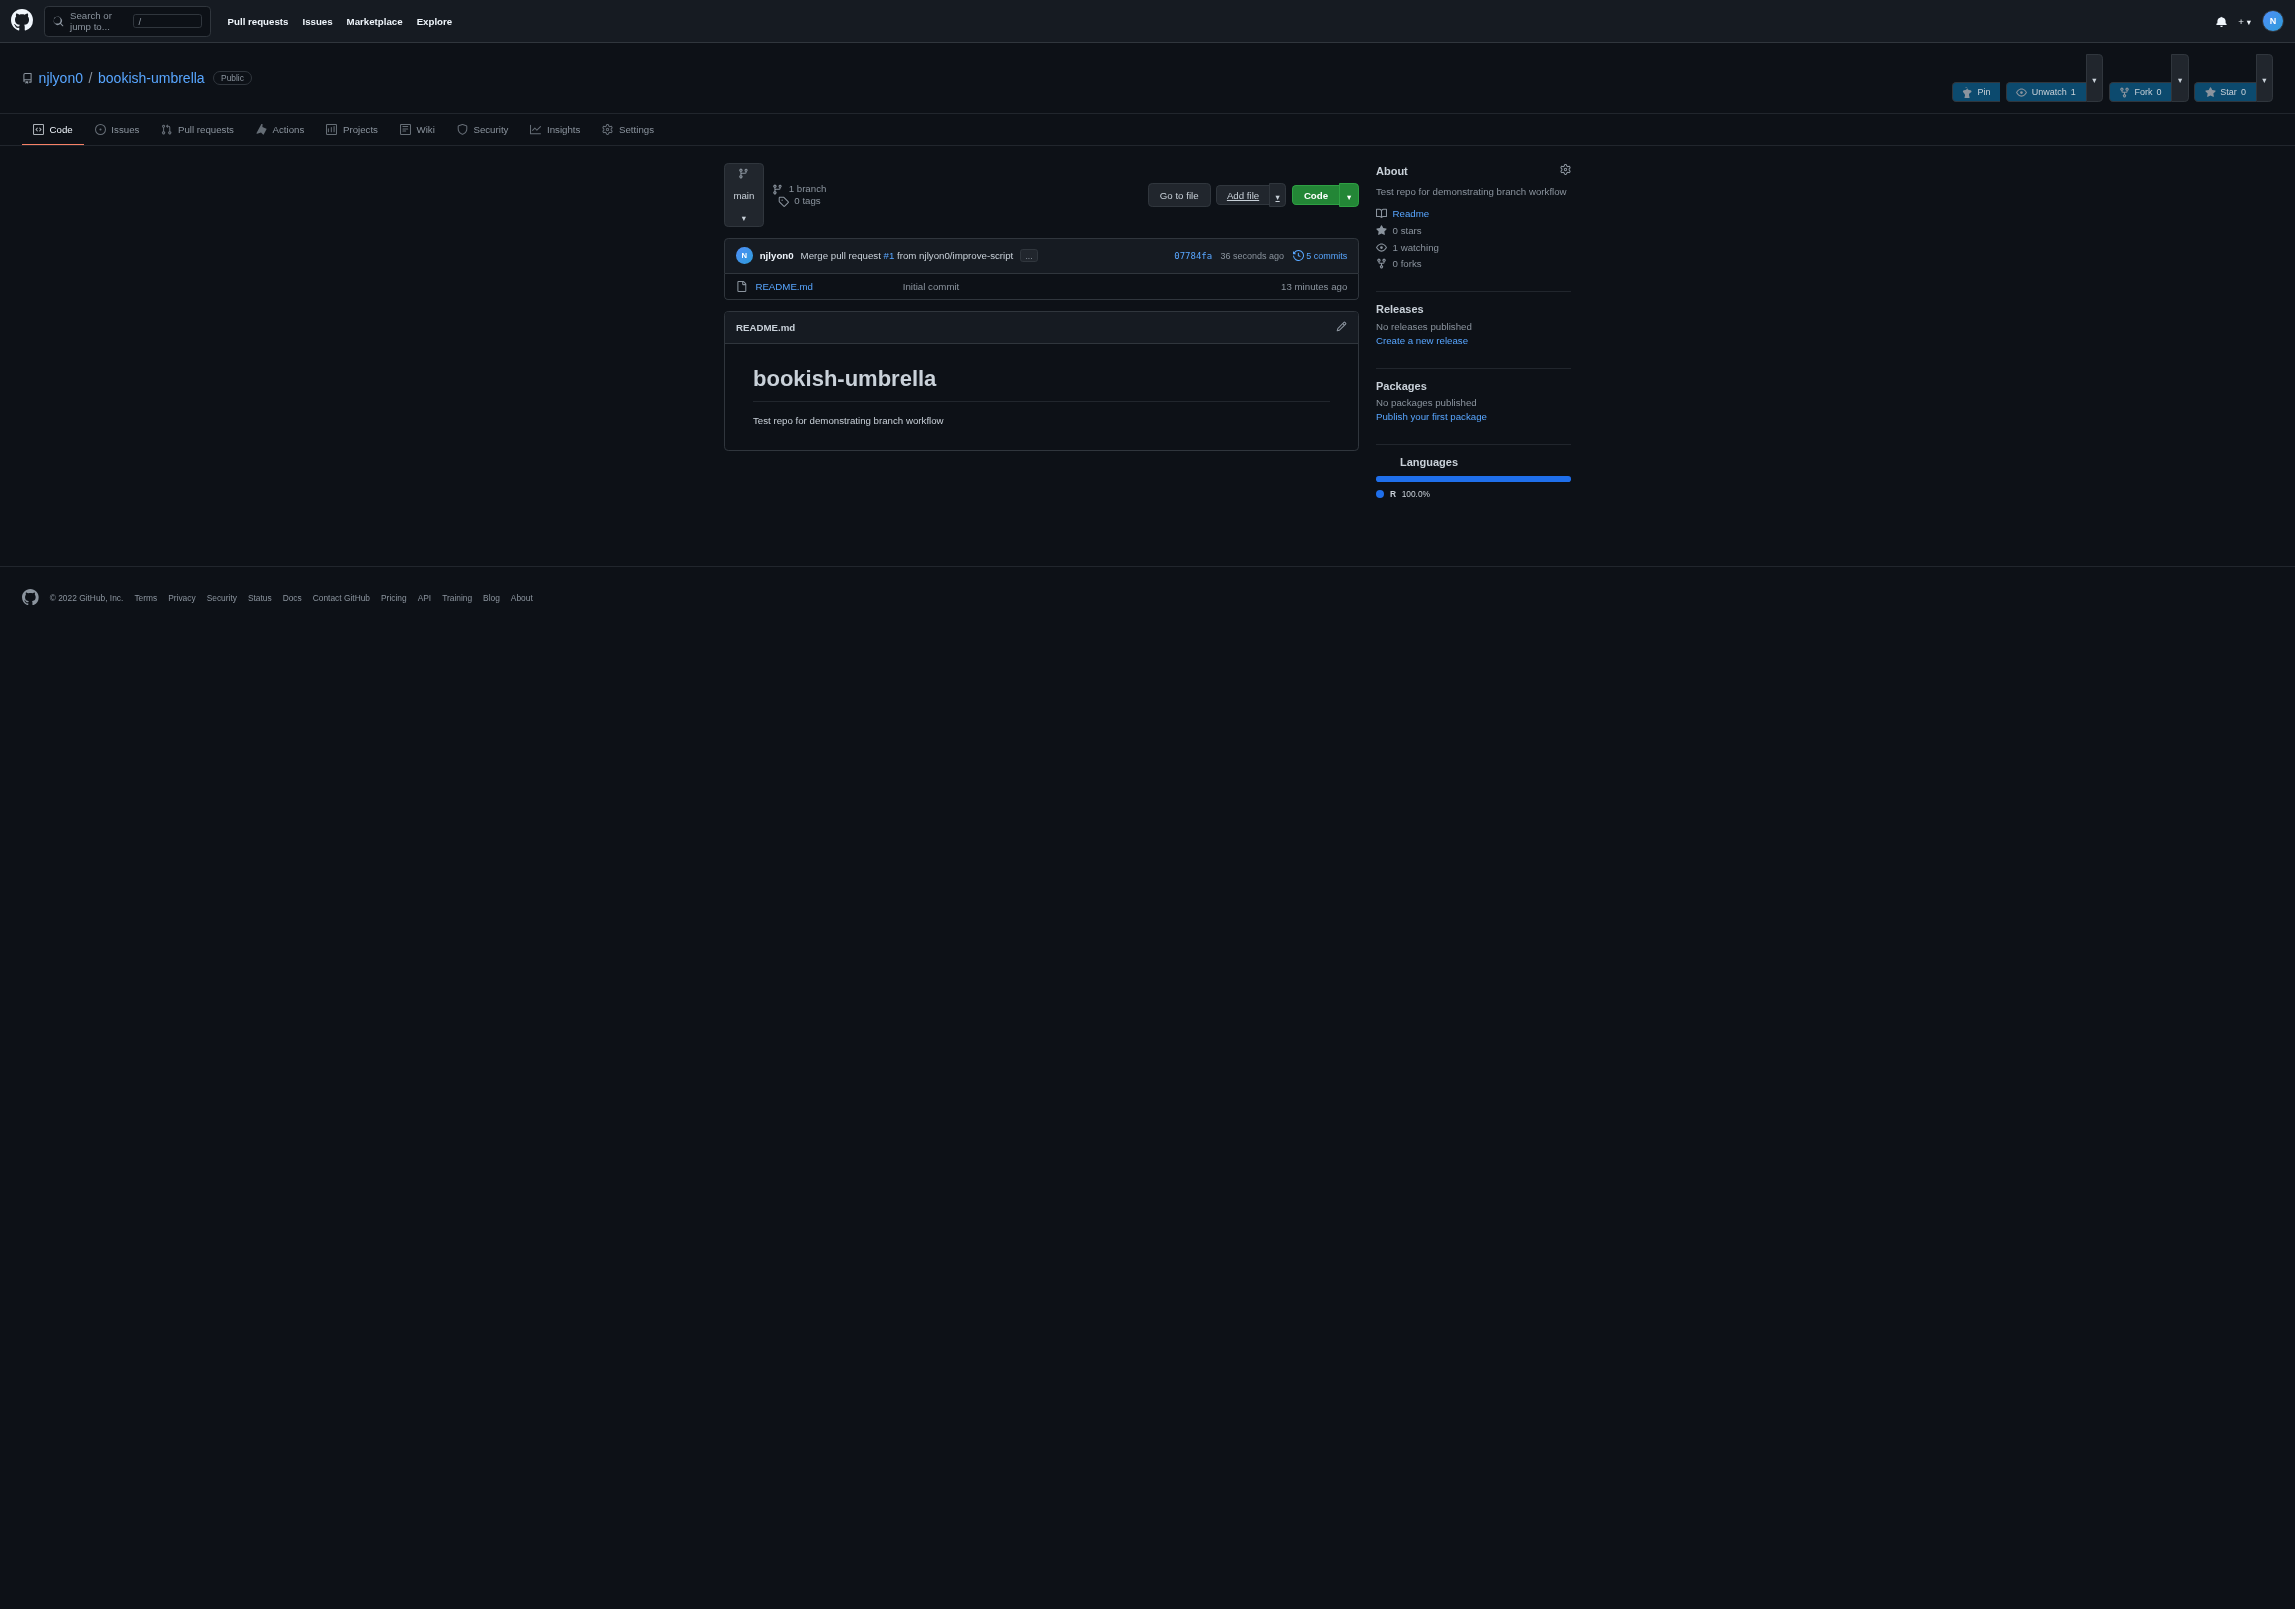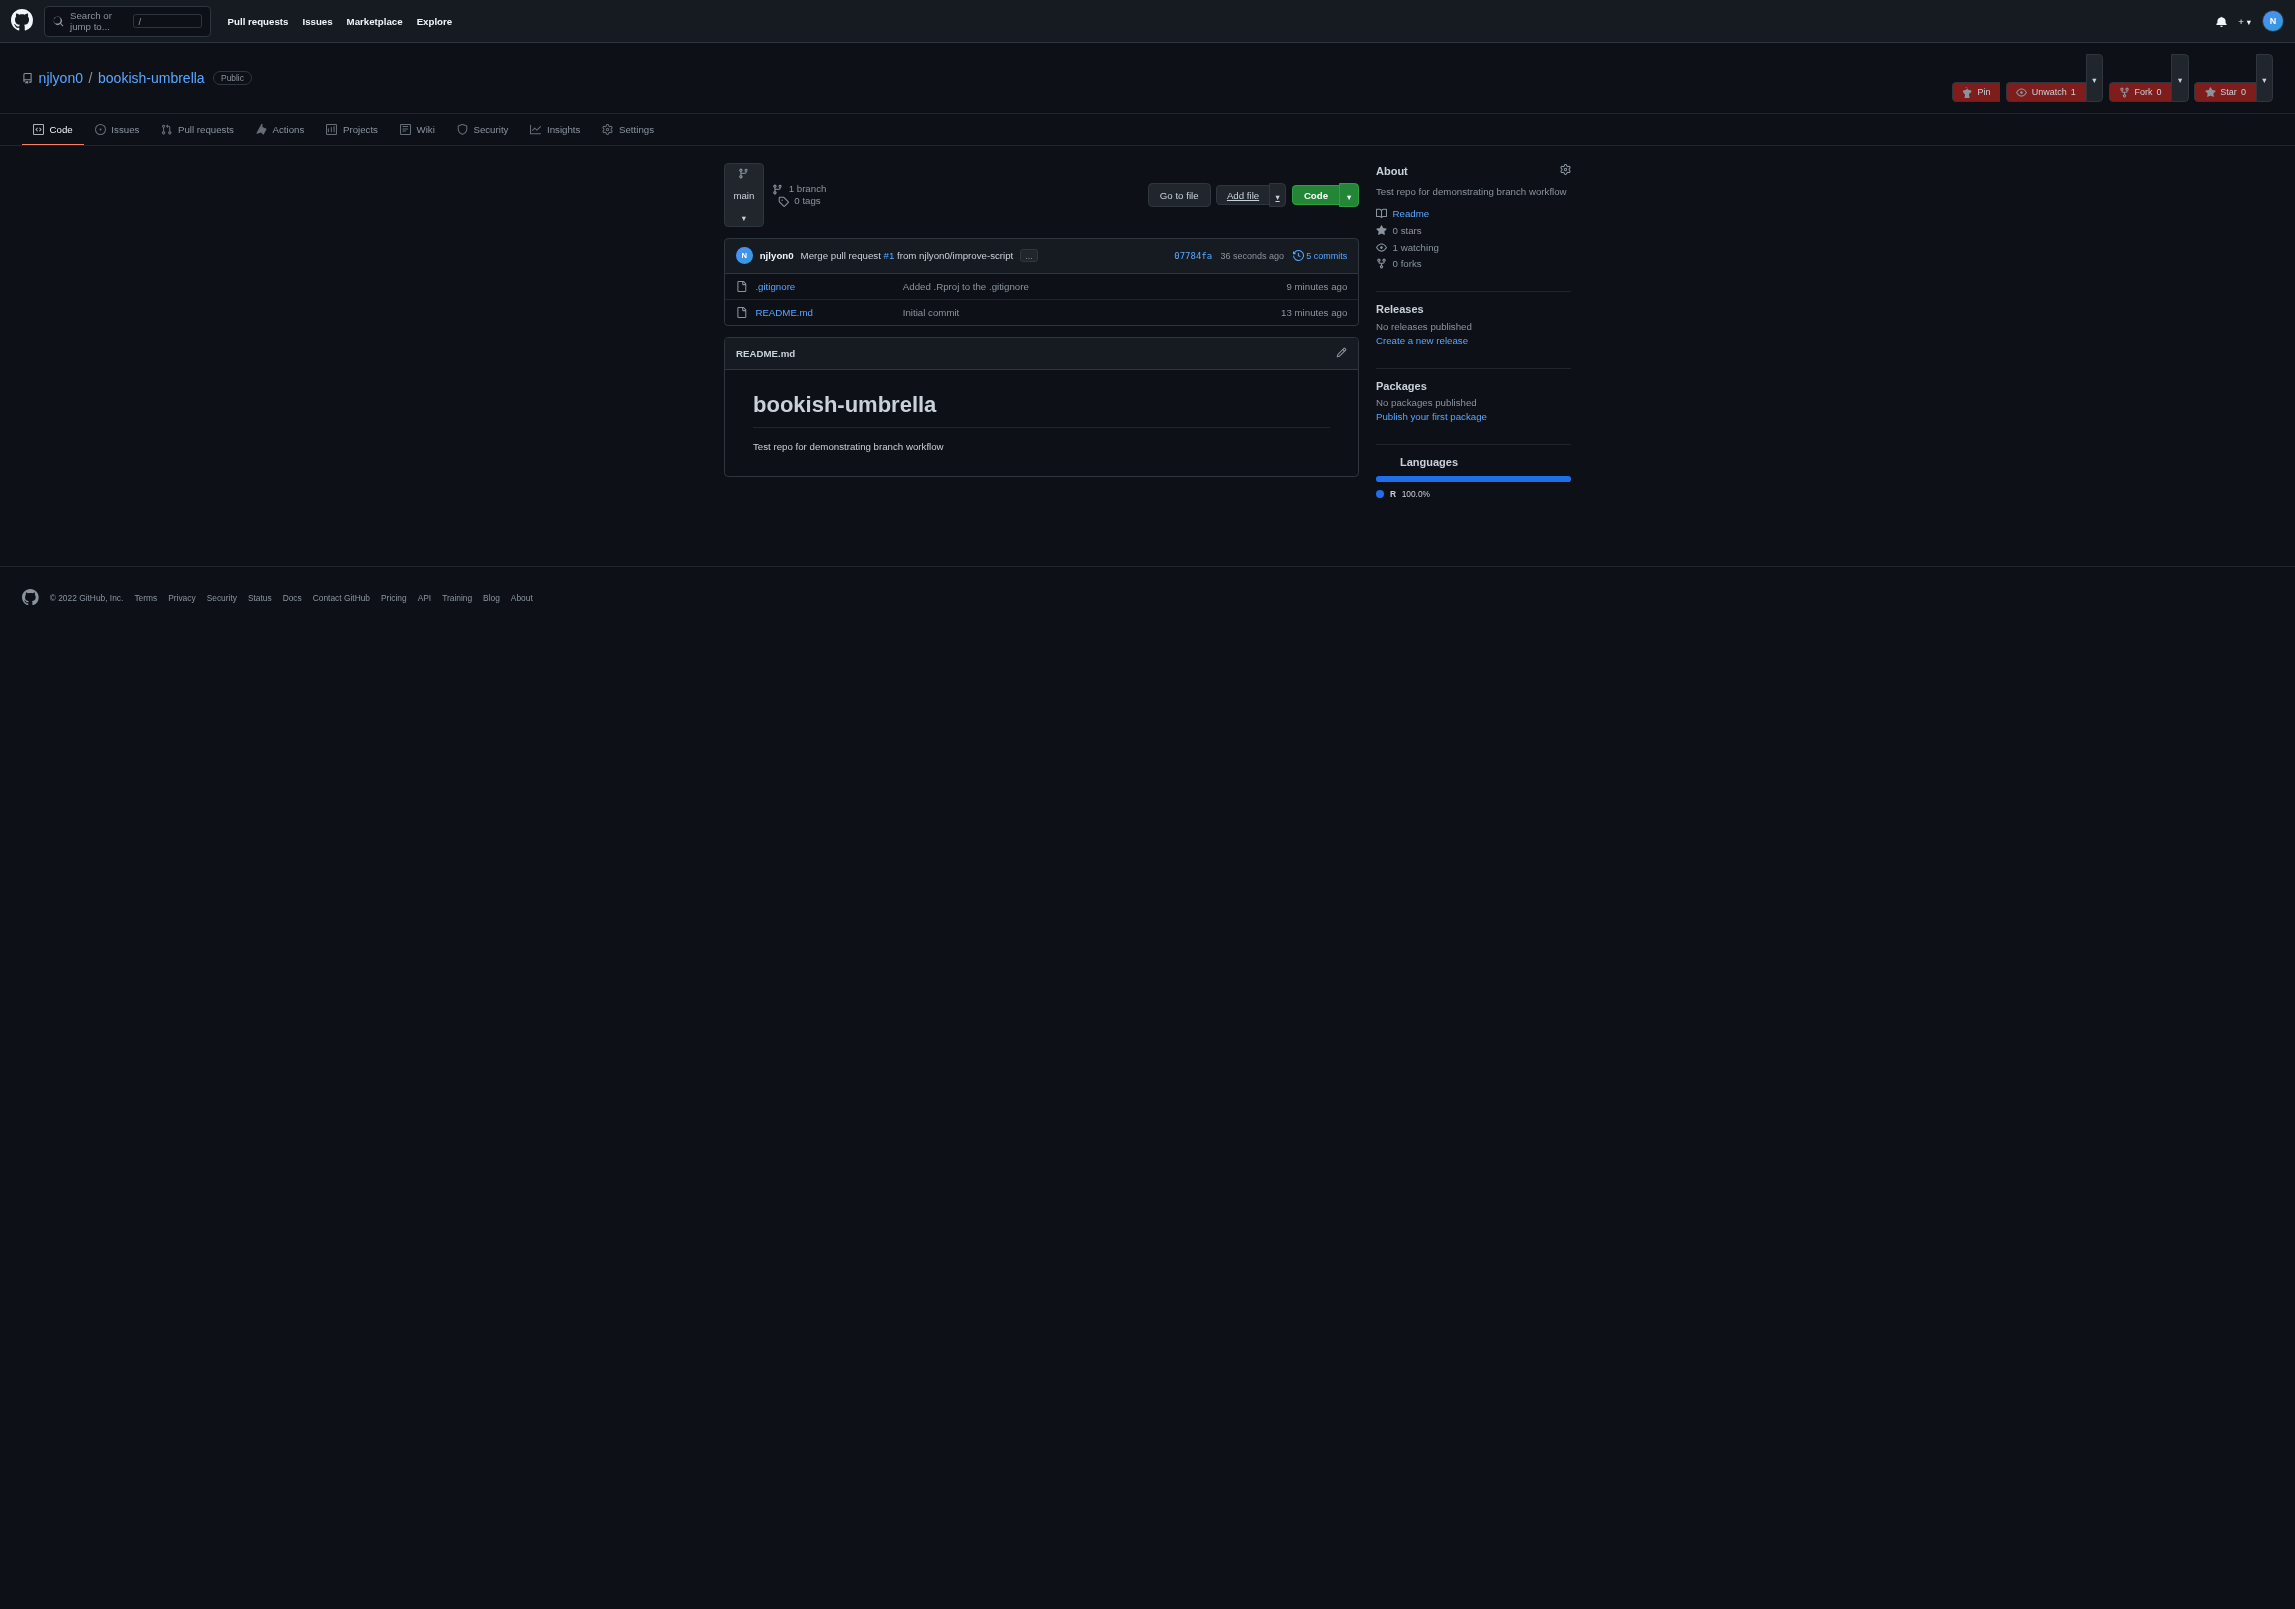--- a/index.html
+++ b/index.html
@@ -72,21 +72,21 @@
       border: 0.7px solid #30363d;
       border-radius: 14px;
       padding: 1.4px 7px;
       font-size: 8.4px;
       color: #8b949e;
       margin-left: 2.8px;
     }
     .repo-actions { margin-left: auto; display: flex; gap: 5.6px; }
     .action-btn {
       display: flex; align-items: center; gap: 4.2px;
-      background: #7f1d1d;
+      background: #0c4a6e;
       border: 0.7px solid #30363d;
       border-radius: 4.2px;
       color: #c9d1d9;
       padding: 3.5px 9.7px;
       font-size: 9px;
       cursor: pointer;
       margin-top: 28px;
     }
     .action-btn-dropdown {
       display: flex; align-items: center;
@@ -525,28 +525,20 @@
           <span>5 commits</span>
         </a>
       </div>
     </div>
 
     <div class="file-table">
       <div class="file-row">
         <svg class="file-icon" width="11" height="11" viewBox="0 0 16 16" fill="#8b949e">
             <path d="M2 1.75C2 .784 2.784 0 3.75 0h6.586c.464 0 .909.184 1.237.513l2.914 2.914c.329.328.513.773.513 1.237v9.586A1.75 1.75 0 0 1 13.25 16h-9.5A1.75 1.75 0 0 1 2 14.25Zm1.75-.25a.25.25 0 0 0-.25.25v12.5c0 .138.112.25.25.25h9.5a.25.25 0 0 0 .25-.25V6h-2.75A1.75 1.75 0 0 1 9 4.25V1.5Zm6.75.062V4.25c0 .138.112.25.25.25h2.688l-.011-.013-2.914-2.914-.013-.011Z"></path>
           </svg>
-        <a class="file-name">.gitignore</a>
-        <span class="file-commit">Added .Rproj to the .gitignore</span>
-        <span class="file-time">9 minutes ago</span>
-      </div>
-      <div class="file-row">
-        <svg class="file-icon" width="11" height="11" viewBox="0 0 16 16" fill="#8b949e">
-            <path d="M2 1.75C2 .784 2.784 0 3.75 0h6.586c.464 0 .909.184 1.237.513l2.914 2.914c.329.328.513.773.513 1.237v9.586A1.75 1.75 0 0 1 13.25 16h-9.5A1.75 1.75 0 0 1 2 14.25Zm1.75-.25a.25.25 0 0 0-.25.25v12.5c0 .138.112.25.25.25h9.5a.25.25 0 0 0 .25-.25V6h-2.75A1.75 1.75 0 0 1 9 4.25V1.5Zm6.75.062V4.25c0 .138.112.25.25.25h2.688l-.011-.013-2.914-2.914-.013-.011Z"></path>
-          </svg>
         <a class="file-name">README.md</a>
         <span class="file-commit">Initial commit</span>
         <span class="file-time">13 minutes ago</span>
       </div>
     </div>
 
     <div class="readme-box">
       <div class="readme-header">
         <span class="readme-header-title">README.md</span>
         <button class="readme-edit-btn">

